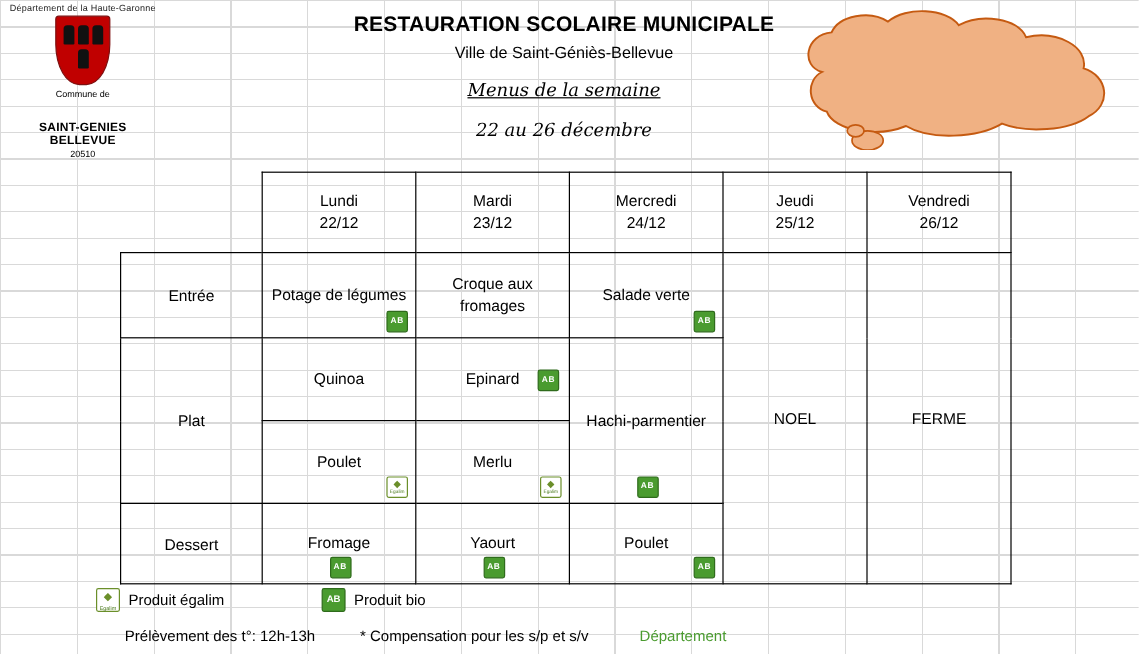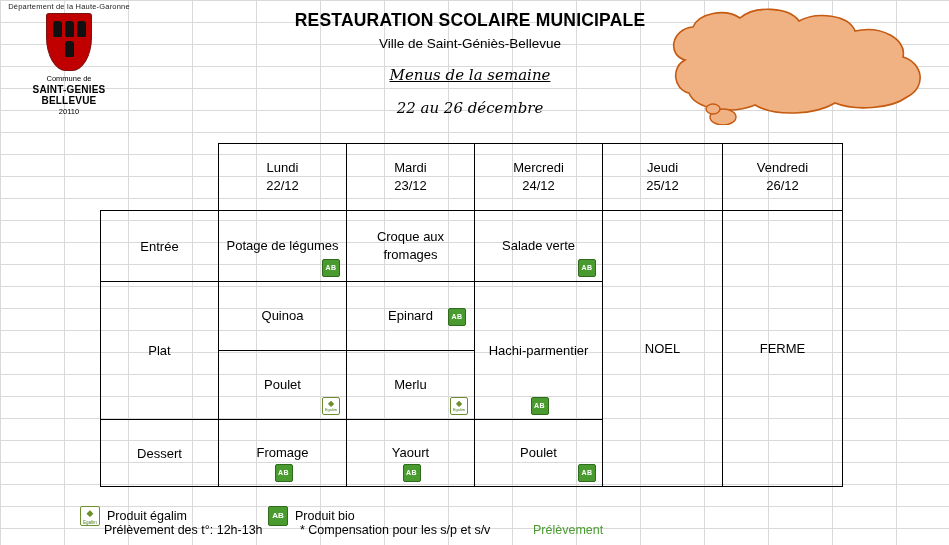--- a/index.html
+++ b/index.html
@@ -73,21 +73,21 @@
   .crest-shield .f4 { left: 18px; top: 27px; }
   .crest-commune {
     font-size: 7.5px;
     margin-top: 3px;
     color: #000;
   }
   .crest-name {
     font-size: 10px;
     font-weight: bold;
     letter-spacing: .2px;
-    margin-top: 1px;
+    margin-top: 18px;
   }
   .crest-cp {
     font-size: 7.5px;
     margin-top: 1px;
   }
 
   .title-main {
     position: absolute;
     left: 200px;
     top: 10px;
@@ -255,21 +255,21 @@
   }
   .f-viandes {
     position: absolute;
     left: 617px;
     top: 0;
   }
 
   .legend {
     position: absolute;
     left: 0;
-    top: 504px;
+    top: 488px;
     width: 886px;
     height: 30px;
     font-size: 12.5px;
   }
   .legend-item {
     position: absolute;
     display: flex;
     align-items: center;
     gap: 7px;
   }
@@ -346,21 +346,21 @@
   <div class="crest-block">
     <div class="crest-dept">Département de la Haute-Garonne</div>
     <div class="crest-shield">
       <span class="fig f1"></span>
       <span class="fig f2"></span>
       <span class="fig f3"></span>
       <span class="fig f4"></span>
     </div>
     <div class="crest-commune">Commune de</div>
     <div class="crest-name">SAINT-GENIES BELLEVUE</div>
-    <div class="crest-cp">20110</div>
+    <div class="crest-cp">20510</div>
   </div>
 
   <div class="title-main">RESTAURATION SCOLAIRE MUNICIPALE</div>
   <div class="title-sub">Ville de Saint-Géniès-Bellevue</div>
   <div class="title-script1">Menus de la semaine</div>
   <div class="title-script2">22 au 26 décembre</div>
 
   <svg class="cloud" viewBox="0 0 285 120">
     <path d="M30 55 C12 50 16 24 38 22 C44 8 70 3 85 13 C100 0 134 2 144 16
              C162 6 194 10 200 26 C226 20 252 34 248 52 C268 58 272 82 252 92
@@ -462,21 +462,21 @@
         <span class="cell-text">Poulet</span>
         <span class="badge badge-bio b-pos-br"></span>
       </td>
     </tr>
   </tbody>
     </table>
 
   <div class="footer-line">
     <span class="f-prelev">Prélèvement des t°: 12h-13h</span>
     <span class="f-comp">* Compensation pour les s/p et s/v</span>
-    <span class="f-vege">Prélèvement</span>
+    <span class="f-vege">Département</span>
   </div>
 
   <div class="legend">
     <div class="legend-item lg1">
       <span class="legend-badge lb-egalim"></span>
       <span>Produit égalim</span>
     </div>
     <div class="legend-item lg2">
       <span class="legend-badge lb-bio"></span>
       <span>Produit bio</span>

